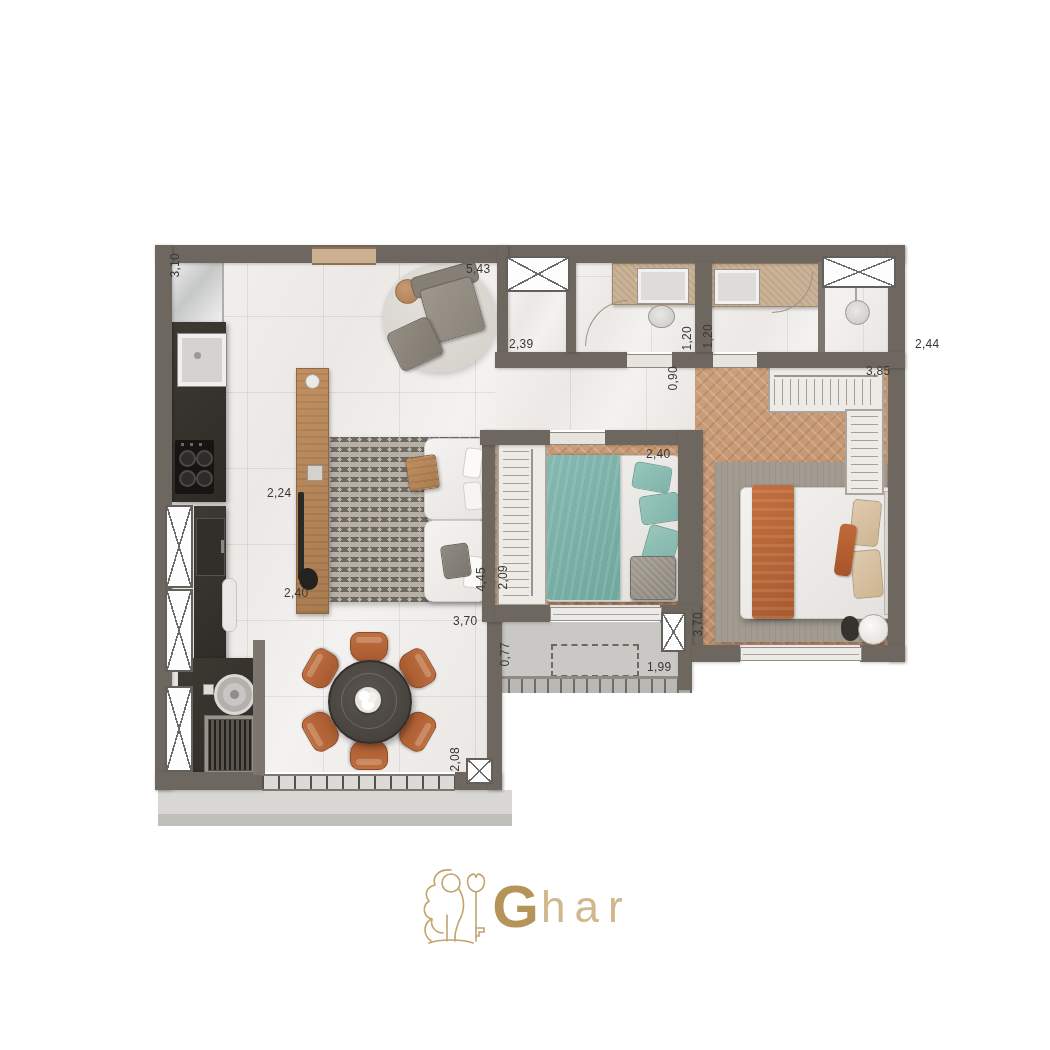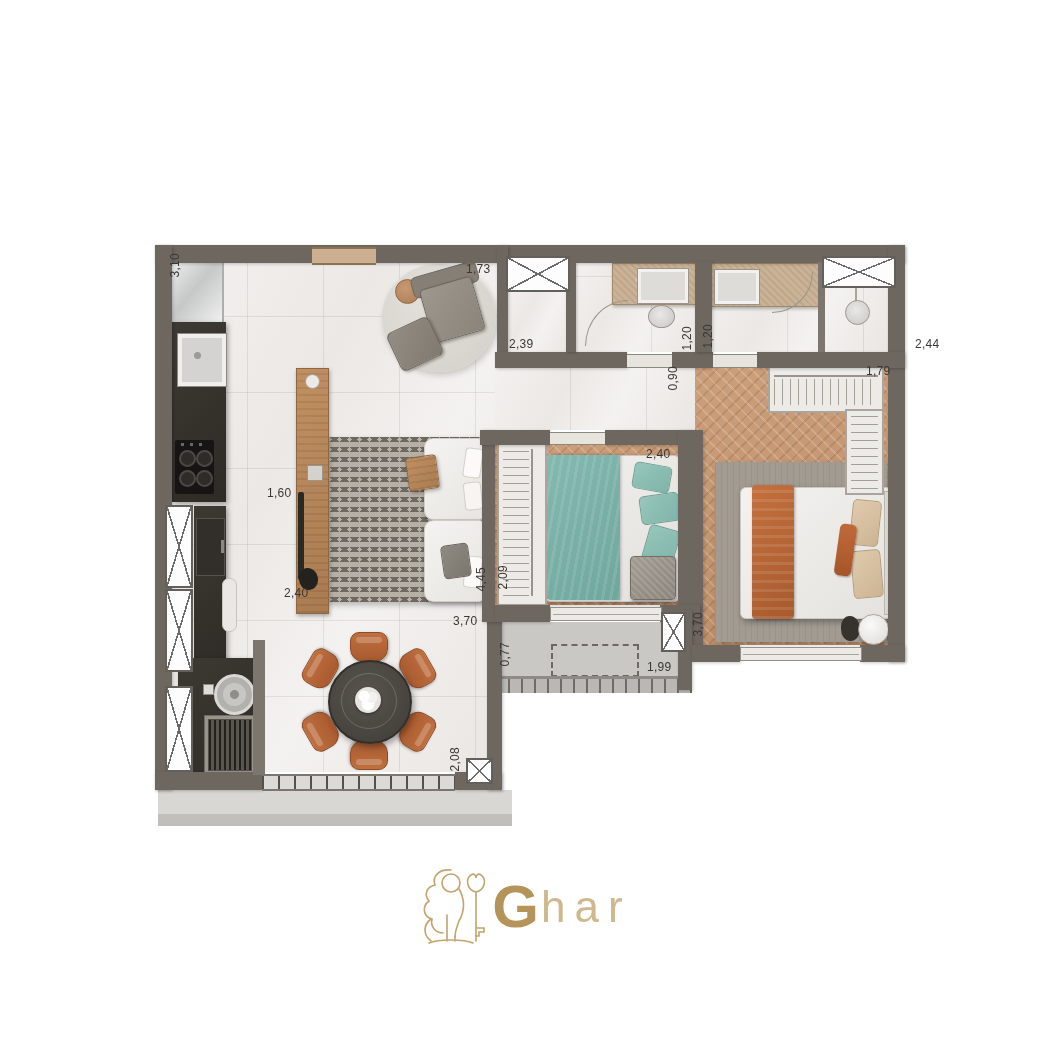--- a/index.html
+++ b/index.html
@@ -242,29 +242,29 @@
        background:repeating-linear-gradient(0deg, rgba(255,255,255,.10) 0 3px, transparent 3px 9px),linear-gradient(135deg,#c4703e,#a85a2e);border-radius:4px;box-shadow:1px 1px 3px rgba(0,0,0,.3);"></div>
   <div class="pillow-beige" style="left:851px;top:500px;width:27px;height:44px;transform:rotate(6deg);"></div>
   <div class="pillow-beige" style="left:852px;top:550px;width:28px;height:46px;transform:rotate(-5deg);"></div>
   <div class="abs" style="left:837px;top:524px;width:17px;height:52px;z-index:8;
        background:linear-gradient(180deg,#c06a3a,#a5552a);border-radius:5px;transform:rotate(8deg);box-shadow:1px 1px 2px rgba(0,0,0,.3);"></div>
   <div class="abs" style="left:858px;top:614px;width:29px;height:29px;border-radius:50%;z-index:9;
        background:radial-gradient(circle at 40% 35%,#fbfaf9,#dddad5);border:1px solid #aba6a0;box-shadow:1px 2px 3px rgba(0,0,0,.3);"></div>
   <div class="abs" style="left:841px;top:616px;width:19px;height:25px;background:#36332f;border-radius:45% 55% 50% 50%;z-index:8;"></div>
 
   <span class="label v" style="left:168px;top:253px;">3,10</span>
-  <span class="label" style="left:466px;top:262px;">1,73</span>
+  <span class="label" style="left:466px;top:262px;">5,43</span>
   <span class="label" style="left:509px;top:337px;">2,39</span>
   <span class="label v" style="left:680px;top:326px;">1,20</span>
   <span class="label v" style="left:701px;top:324px;">1,20</span>
   <span class="label v" style="left:666px;top:366px;">0,90</span>
   <span class="label" style="left:915px;top:337px;">2,44</span>
-  <span class="label" style="left:866px;top:364px;">1,79</span>
+  <span class="label" style="left:866px;top:364px;">3,85</span>
   <span class="label" style="left:646px;top:447px;">2,40</span>
-  <span class="label" style="left:267px;top:486px;">1,60</span>
+  <span class="label" style="left:267px;top:486px;">2,24</span>
   <span class="label" style="left:284px;top:586px;">2,40</span>
   <span class="label v" style="left:474px;top:567px;">4,45</span>
   <span class="label v" style="left:496px;top:565px;">2,09</span>
   <span class="label" style="left:453px;top:614px;">3,70</span>
   <span class="label v" style="left:498px;top:642px;">0,77</span>
   <span class="label" style="left:647px;top:660px;">1,99</span>
   <span class="label v" style="left:691px;top:612px;">3,70</span>
   <span class="label v" style="left:448px;top:747px;">2,08</span>
 
   <div class="logo-row">

